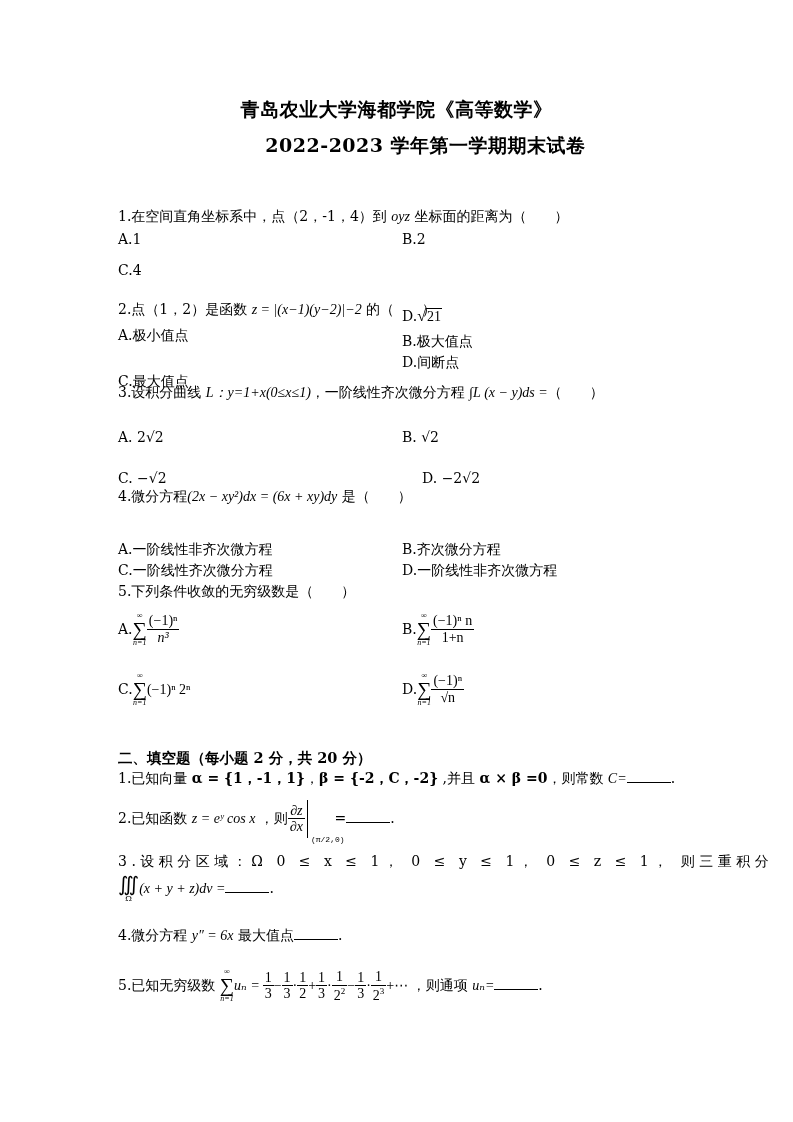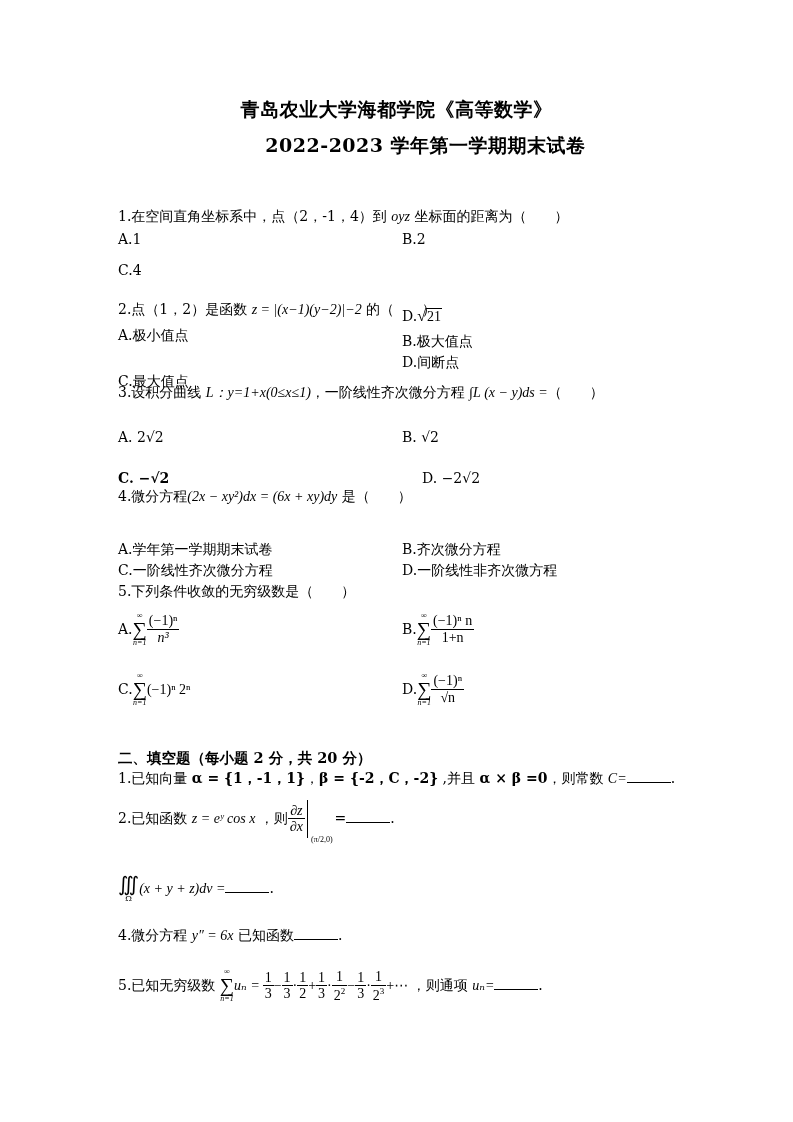--- a/index.html
+++ b/index.html
@@ -20,21 +20,21 @@
   .sqrt .rad { font-family: "Liberation Serif", serif; font-size: 16px; }
   .sqrt .ov { border-top: 1px solid #000; padding: 0 1px; }
   .frac { display: inline-block; vertical-align: middle; text-align: center; font-family: "Liberation Serif", serif; }
   .frac .num { display: block; border-bottom: 1px solid #000; padding: 0 2px; line-height: 1.1; }
   .frac .den { display: block; padding: 0 2px; line-height: 1.15; }
   .sigma { display: inline-block; vertical-align: middle; text-align: center; font-family: "Liberation Serif", serif; line-height: 1; }
   .sigma .sup, .sigma .sub { display: block; font-size: 8px; font-style: italic; }
   .sigma .s { display: block; font-size: 20px; line-height: 0.95; }
   sup { font-size: 9px; }
   .evalbar { display: inline-block; border-left: 1px solid #000; height: 38px; vertical-align: middle; margin-left: 2px; position: relative; }
-  .evalsub { position: absolute; left: 3px; bottom: -6px; font-size: 8px; font-family: Liberation Serif, serif; white-space: nowrap; text-align: right; }
+  .evalsub { position: absolute; left: 3px; bottom: -6px; font-size: 8px; font-family: Liberation Mono, monospace; white-space: nowrap; text-align: right; }
   .tripint { display: inline-block; text-align: center; vertical-align: middle; }
   .tripint .s { display: block; font-size: 20px; line-height: 1; font-family: "Liberation Serif", serif; }
   .tripint .sub { display: block; font-size: 8px; }
   .spaced { letter-spacing: 4.5px; }
 </style>
 </head>
 <body>
 
 <div class="page">
 
@@ -58,27 +58,27 @@
   <div class="optL" style="top:327px;text-align:right;">A.极小值点</div>
   <div class="optR" style="top:333px;">B.极大值点</div>
   <div class="optL" style="top:354px;margin-top:19px;">C.最大值点</div>
   <div class="optR" style="top:354px;">D.间断点</div>
 
   <div class="line" style="top:384px;">
     <span>3.设积分曲线 </span><span class="m">L：y=1+x(0≤x≤1)</span><span>，一阶线性齐次微分方程 </span><span class="m">∫L (x − y)ds =</span><span>（　　）</span>
   </div>
   <div class="optL" style="top:429px;">A. 2√2</div>
   <div class="optR" style="top:429px;">B. √2</div>
-  <div class="optL" style="top:470px;font-weight:bold;">C. −√2</div>
+  <div class="optL" style="top:470px;">C. −√2</div>
   <div class="optR" style="top:470px;margin-left:20px;">D. −2√2</div>
 
   <div class="line" style="top:488px;">
     <span>4.微分方程</span><span class="m">(2x − xy²)dx = (6x + xy)dy</span><span> 是（　　）</span>
   </div>
-  <div class="optL" style="top:541px;">A.学年第一学期期末试卷</div>
+  <div class="optL" style="top:541px;">A.一阶线性非齐次微方程</div>
   <div class="optR" style="top:541px;">B.齐次微分方程</div>
   <div class="optL" style="top:562px;">C.一阶线性齐次微分方程</div>
   <div class="optR" style="top:562px;">D.一阶线性非齐次微方程</div>
 
   <div class="line" style="top:583px;">5.下列条件收敛的无穷级数是（　　）</div>
 
   <div class="optL" style="top:612px;">
     <span>A.</span><span class="sigma"><span class="sup">∞</span><span class="s">∑</span><span class="sub">n=1</span></span><span class="frac"><span class="num">(−1)ⁿ</span><span class="den m">n³</span></span>
   </div>
   <div class="optR" style="top:612px;">
@@ -94,26 +94,27 @@
   <div class="sec" style="top:749px;">二、填空题（每小题 2 分，共 20 分）</div>
 
   <div class="line" style="top:770px;">
     <span>1.已知向量 </span><b>α = {1，-1，1}</b><span>，</span><b>β = {-2，C，-2}</b><span> ,并且 </span><b>α × β =0</b><span>，则常数 </span><span class="m">C=</span><span class="blank"></span>.
   </div>
 
   <div class="line" style="top:800px;">
     <span>2.已知函数 </span><span class="m">z = eʸ cos x</span><span> ，则</span><span class="frac"><span class="num m">∂z</span><span class="den m">∂x</span></span><span class="evalbar"><span class="evalsub">(π/2,0)</span></span><span style="margin-left:22px;"> =</span><span class="blank"></span>.
   </div>
 
+  <div class="line spaced" style="top:853px;">3.设积分区域：Ω 0 ≤ x ≤ 1， 0 ≤ y ≤ 1， 0 ≤ z ≤ 1， 则三重积分</div>
   <div class="line" style="top:874px;">
     <span class="tripint"><span class="s">∭</span><span class="sub">Ω</span></span><span class="m">(x + y + z)dv =</span><span class="blank"></span>.
   </div>
 
   <div class="line" style="top:927px;">
-    <span>4.微分方程 </span><span class="m">y″ = 6x</span><span> 已知函数</span><span class="blank"></span>.
+    <span>4.微分方程 </span><span class="m">y″ = 6x</span><span> 最大值点</span><span class="blank"></span>.
   </div>
 
   <div class="line" style="top:968px;">
     <span>5.已知无穷级数 </span><span class="sigma"><span class="sup">∞</span><span class="s">∑</span><span class="sub">n=1</span></span><span class="m">uₙ</span>
     <span class="r">=
       <span class="frac"><span class="num">1</span><span class="den">3</span></span>−<span class="frac"><span class="num">1</span><span class="den">3</span></span>·<span class="frac"><span class="num">1</span><span class="den">2</span></span>+<span class="frac"><span class="num">1</span><span class="den">3</span></span>·<span class="frac"><span class="num">1</span><span class="den">2<sup>2</sup></span></span>−<span class="frac"><span class="num">1</span><span class="den">3</span></span>·<span class="frac"><span class="num">1</span><span class="den">2<sup>3</sup></span></span>+⋯
     </span><span>，则通项 </span><span class="m">uₙ=</span><span class="blank"></span>.
   </div>
 
 </div>

